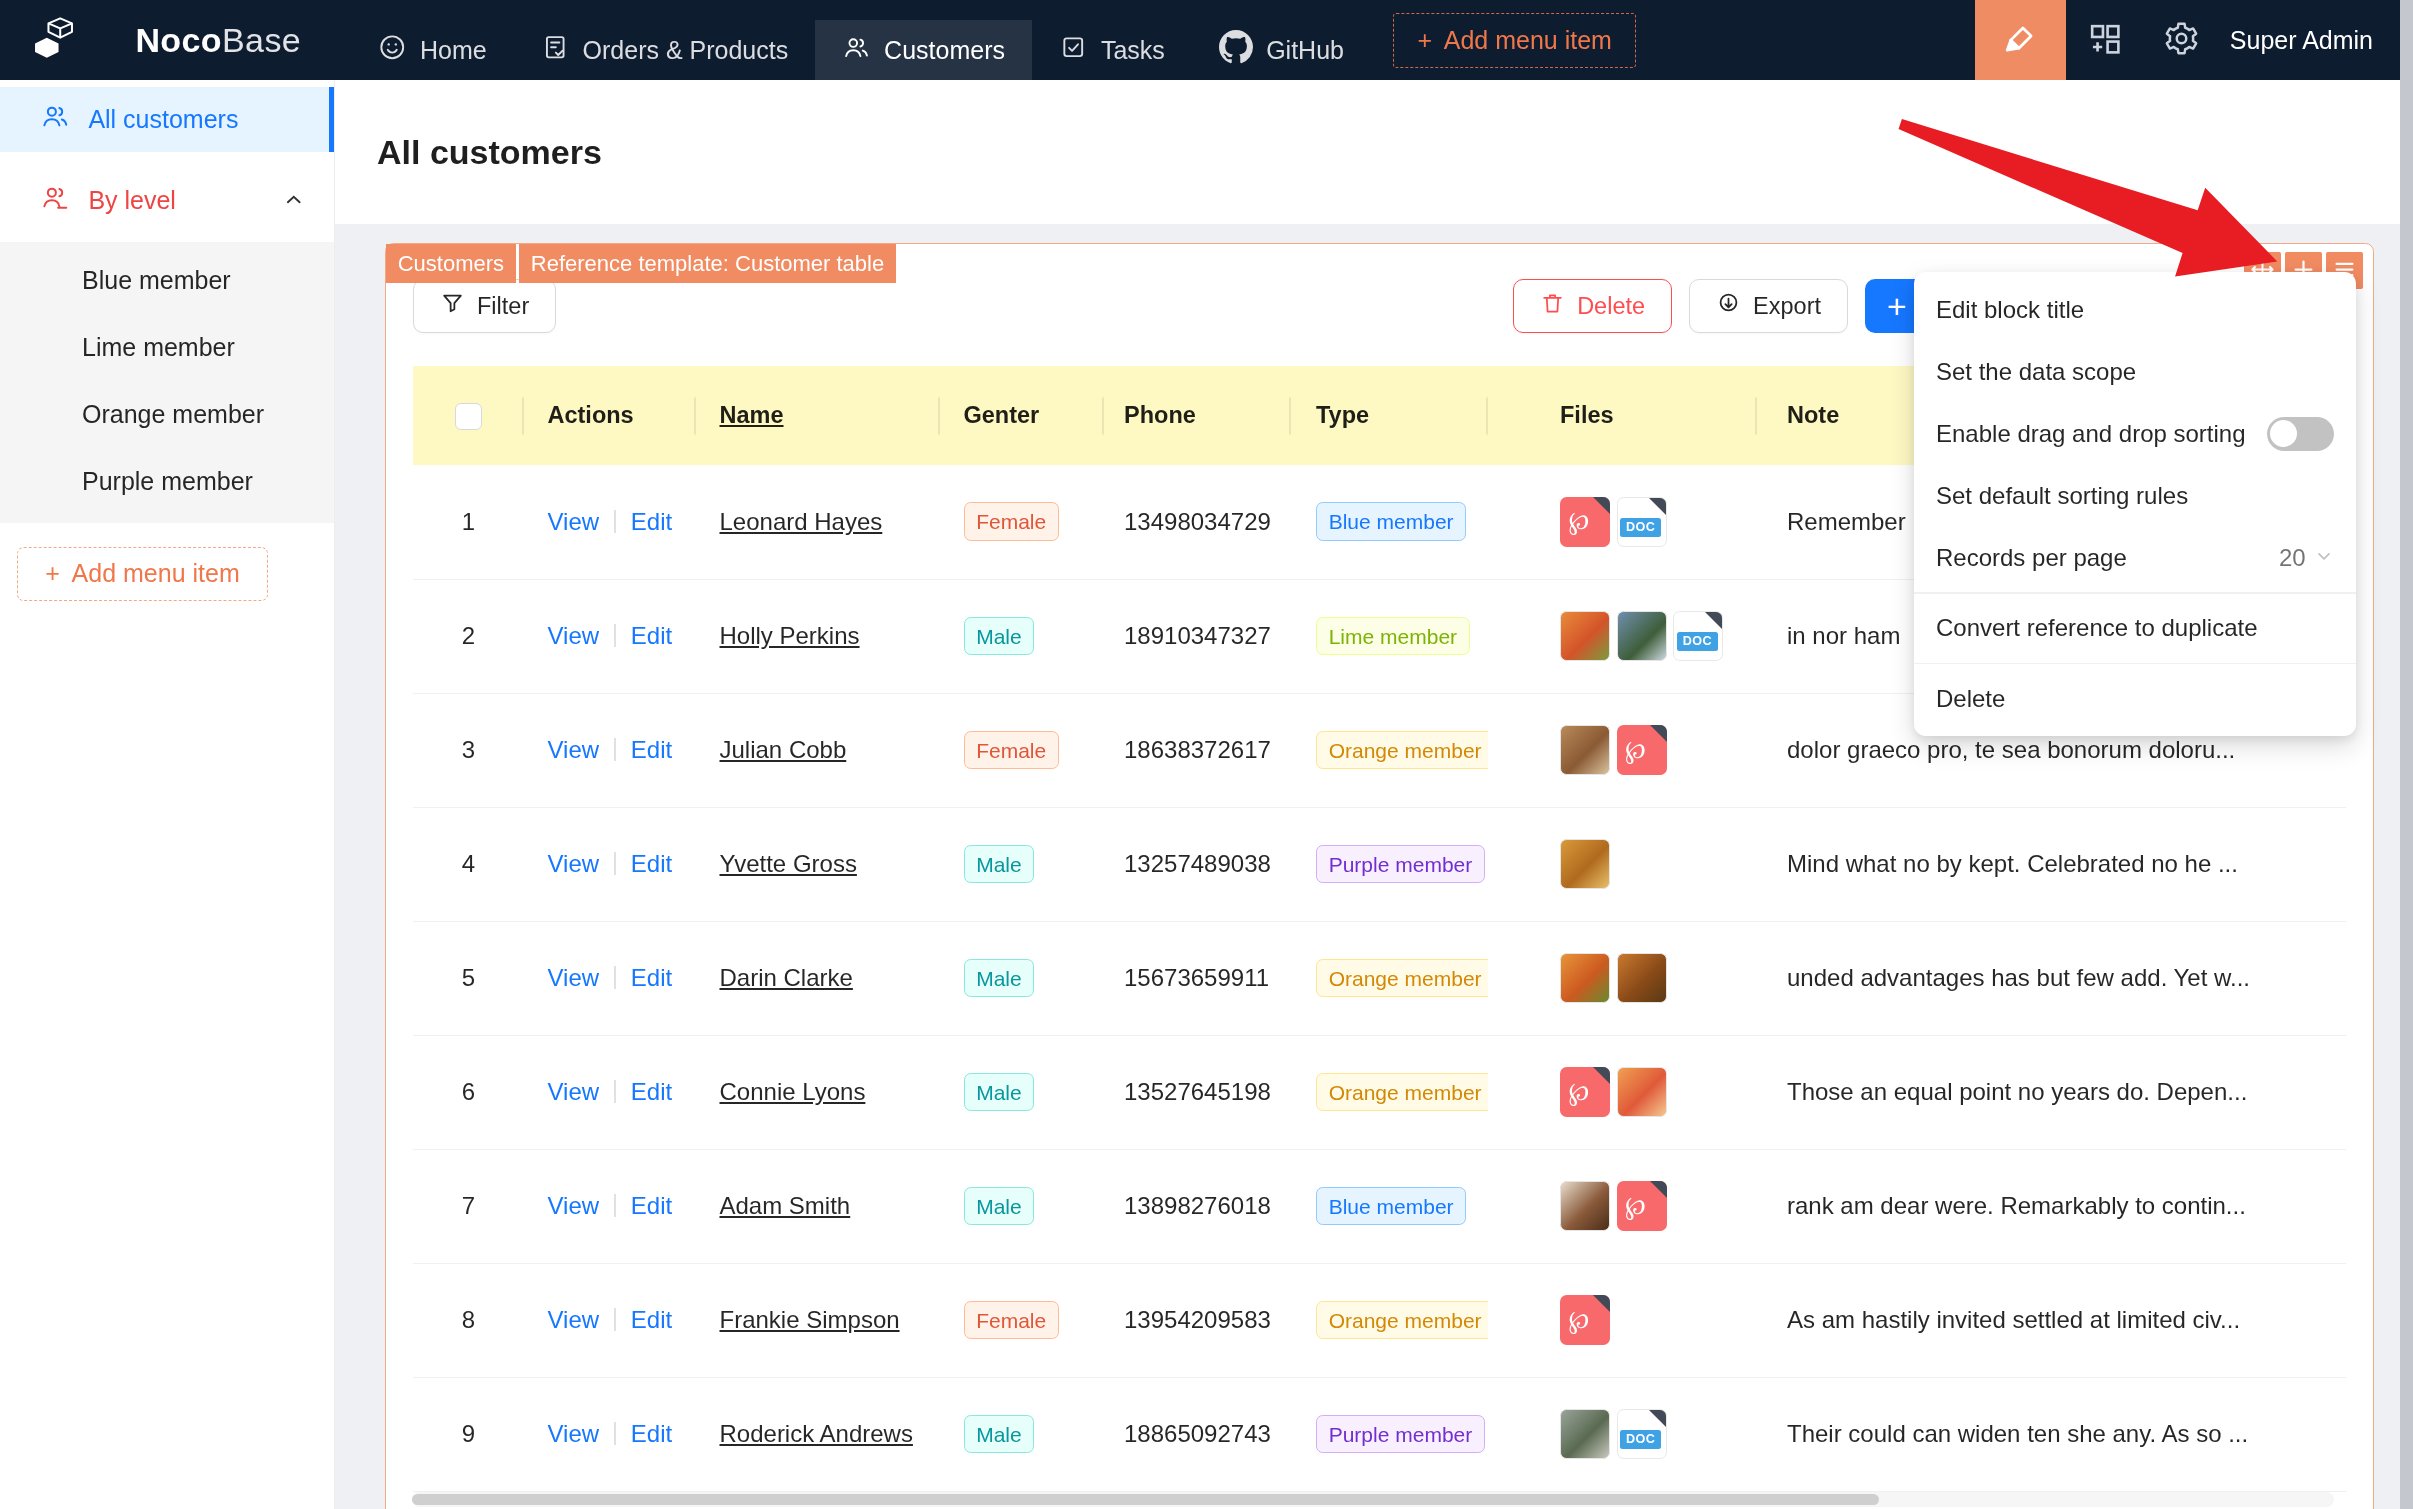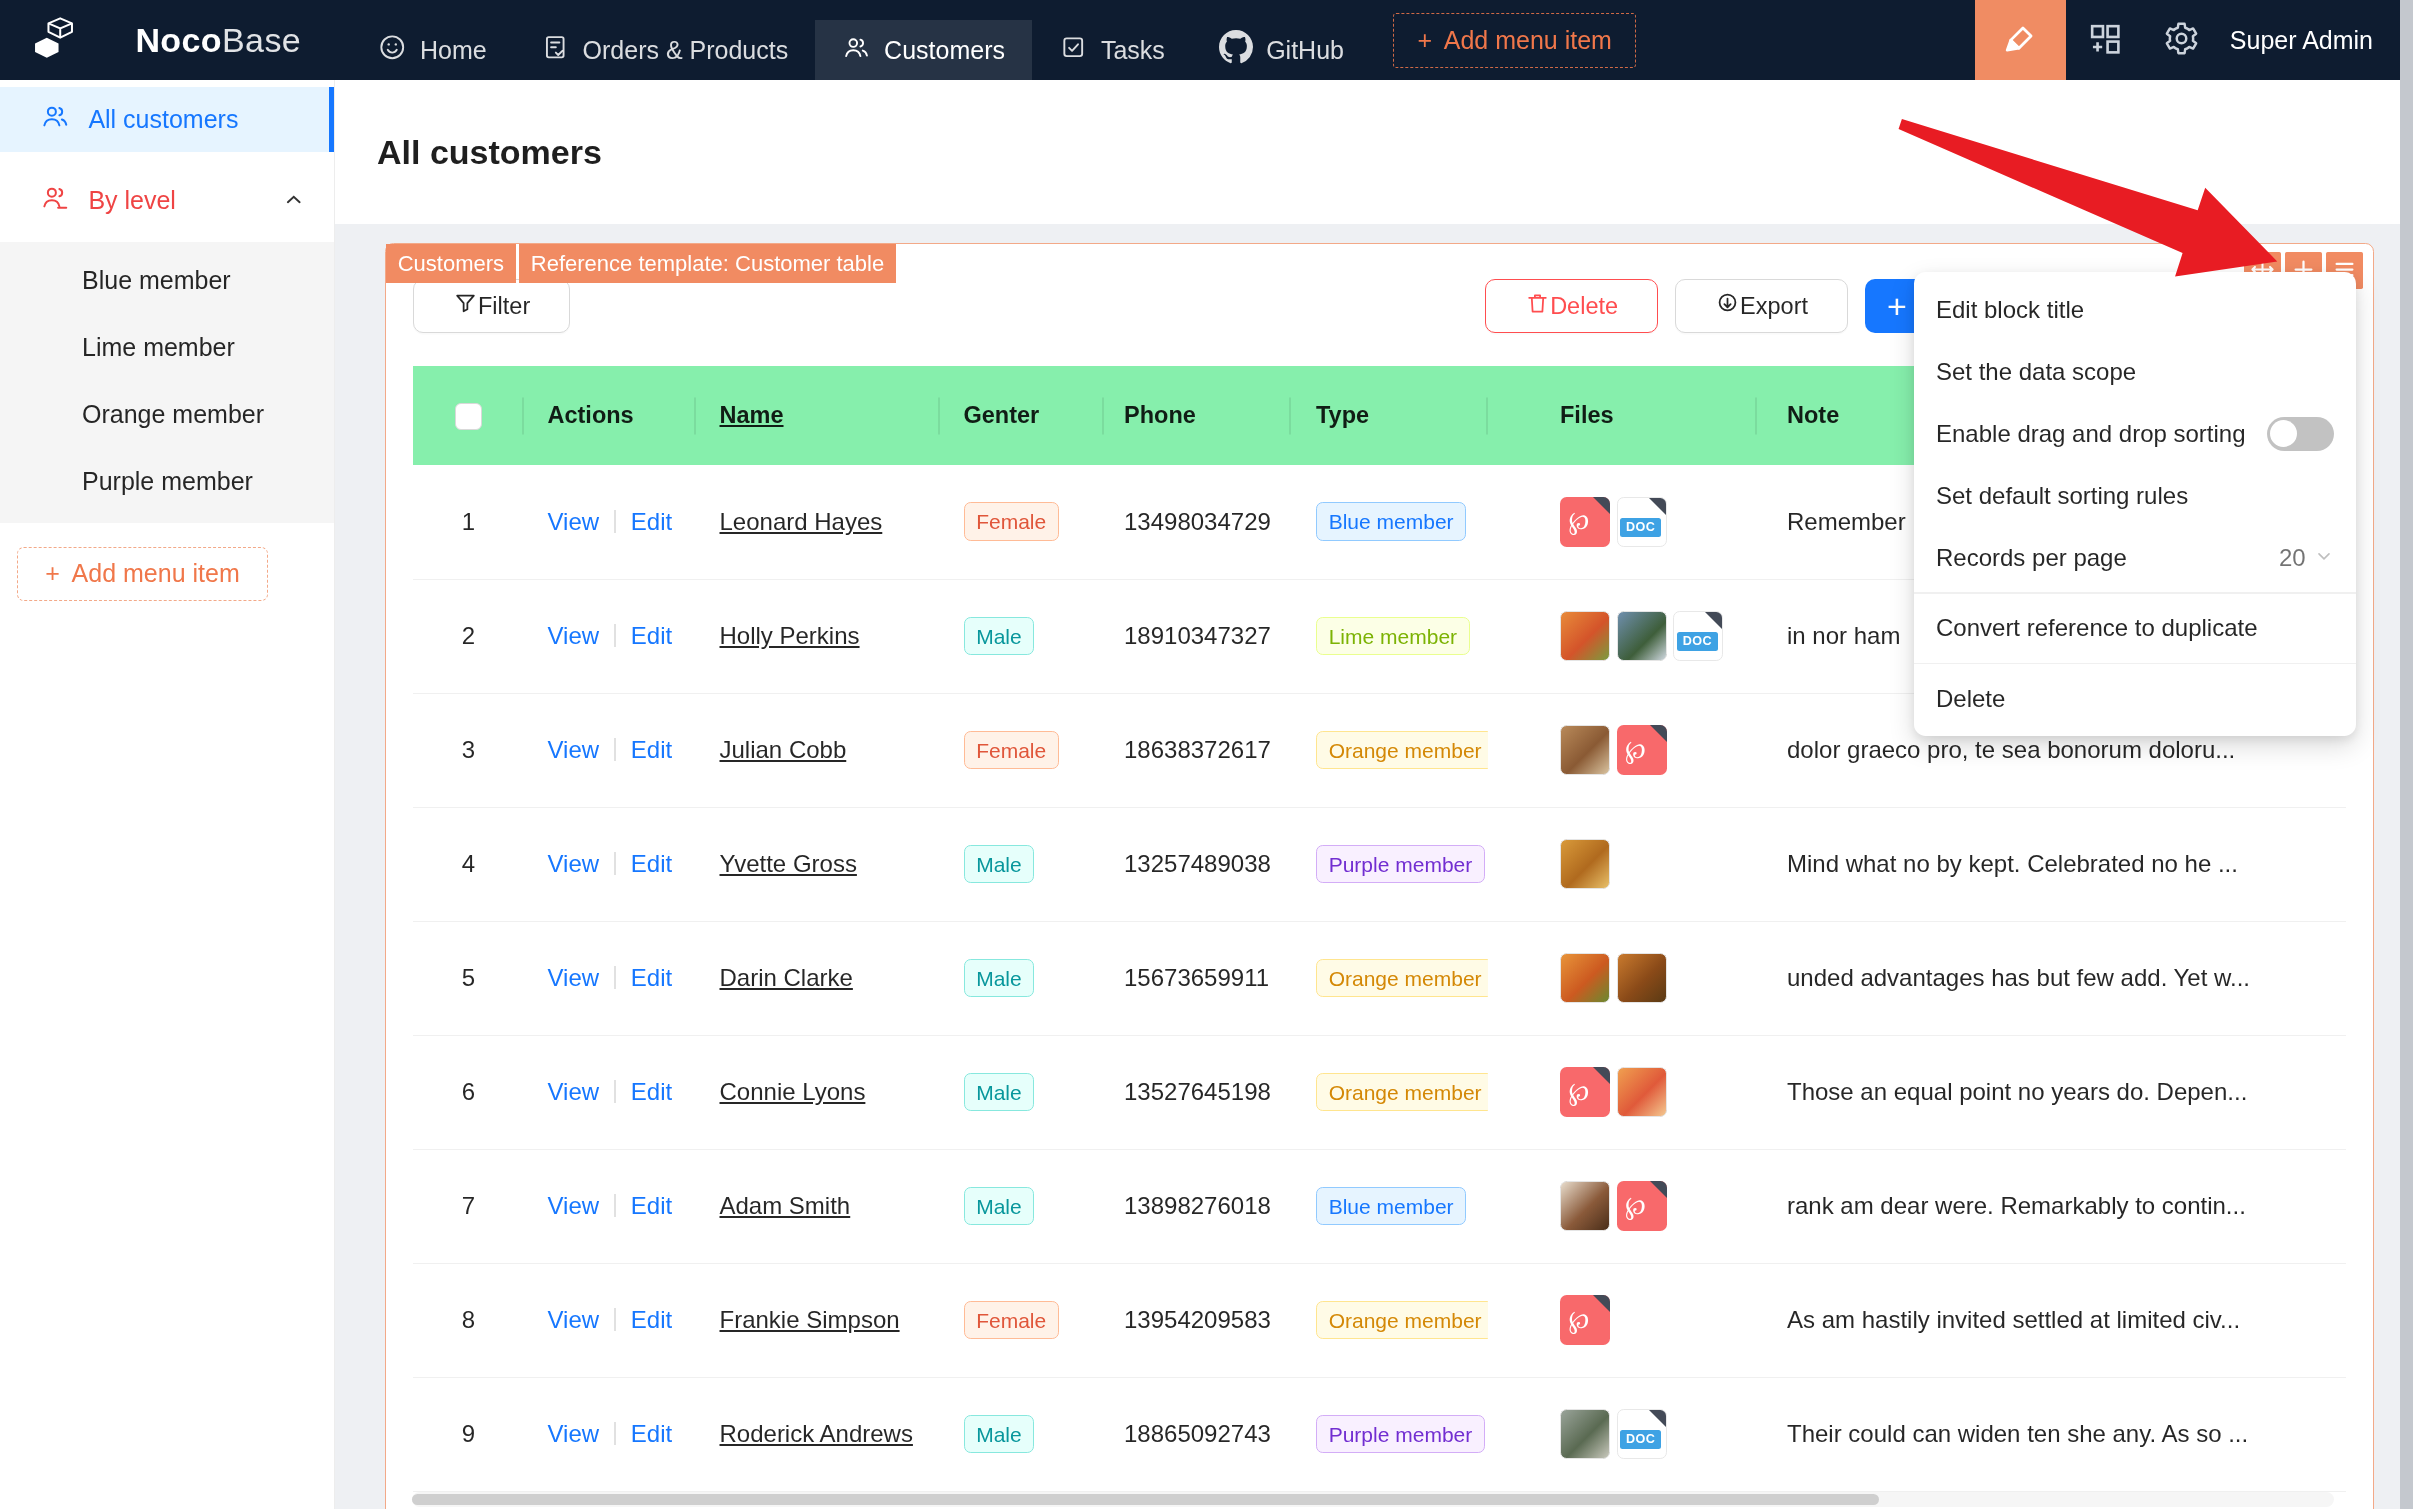--- a/index.html
+++ b/index.html
@@ -39,27 +39,27 @@
   .page-header h1 { font-size:34px; font-weight:600; color:rgba(0,0,0,.88); }
   .content { position:relative; height:1286px; background:#eef0f3; padding:19px 39px 0 50px; overflow:hidden; }
 
   .block-card { position:relative; background:#fff; border:1.7px solid #f3a988; border-radius:8.4px; height:1307px; padding:0 27px; }
   .block-tags { position:absolute; top:0; left:0; display:flex; gap:3.4px; z-index:3; }
   .tag-chip { background:#f18b62; color:#fff; font-size:22px; line-height:1.25; padding:5.9px 11.7px; white-space:nowrap; }
   .corner-icons { position:absolute; top:8.4px; right:10px; display:flex; gap:4.2px; z-index:3; }
   .corner-btn { width:37px; height:37px; background:#f18b62; border:none; border-radius:1.7px; display:flex; align-items:center; justify-content:center; cursor:pointer; }
 
   .toolbar { display:flex; align-items:flex-start; padding-top:35px; }
-  .btn { height:54px; border-radius:10px; font-size:23.5px; display:inline-flex; align-items:center; gap:0; padding:0 39px; border:1.7px solid #d9d9d9; background:#fff; color:rgba(0,0,0,.85); cursor:pointer; font-family:inherit; box-shadow:0 1.7px 0 rgba(0,0,0,.02); }
+  .btn { height:54px; border-radius:10px; font-size:23.5px; display:inline-flex; align-items:center; gap:12px; padding:0 26px; border:1.7px solid #d9d9d9; background:#fff; color:rgba(0,0,0,.85); cursor:pointer; font-family:inherit; box-shadow:0 1.7px 0 rgba(0,0,0,.02); }
   .btn-danger { color:#ff4d4f; border-color:#ff4d4f; }
   .toolbar-right { margin-left:auto; display:flex; gap:17px; }
   .btn-add-new { width:481px; height:54px; border:none; border-radius:10px; background:#1677ff; color:#fff; font-size:34px; display:flex; align-items:center; padding:0 22px; cursor:pointer; }
 
   table { margin-top:33px; border-collapse:collapse; width:100%; table-layout:fixed; }
-  thead th { background:#86efac; height:99px; font-size:23.5px; font-weight:600; text-align:left; color:rgba(0,0,0,.88); position:relative; padding:0 13.4px; }
+  thead th { background:#fef9c3; height:99px; font-size:23.5px; font-weight:600; text-align:left; color:rgba(0,0,0,.88); position:relative; padding:0 13.4px; }
   thead th.sep::after { content:""; position:absolute; right:0; top:50%; transform:translateY(-50%); width:1.7px; height:37px; background:rgba(0,0,0,.08); }
   tbody td { height:114px; border-bottom:1.7px solid #f0f0f0; font-size:24px; color:rgba(0,0,0,.85); padding:0 13.4px; white-space:nowrap; overflow:hidden; }
   td.c-index { text-align:center; }
   th.c-check { text-align:center; }
   .checkbox { display:inline-block; width:27px; height:27px; border:1.7px solid #d9d9d9; border-radius:5.9px; background:#fff; vertical-align:middle; cursor:pointer; }
   .pl-act { padding-left:23.5px; } .pl-name { padding-left:23.5px;text-decoration:underline; } .pl-gen { padding-left:23.5px; }
   .pl-phone { padding-left:20px; } .pl-type { padding-left:25px; } .pl-files { padding-left:72px; } .pl-note { padding-left:30px; }
   .link { color:#1677ff; cursor:pointer; }
   .vdiv { display:inline-block; width:1.7px; height:23.5px; background:rgba(5,5,5,.12); margin:0 15px; vertical-align:-3.4px; }
   .tag { display:inline-block; padding:0.8px 11.7px; font-size:21px; line-height:35px; border-radius:6.7px; border:1.7px solid; white-space:nowrap; }

